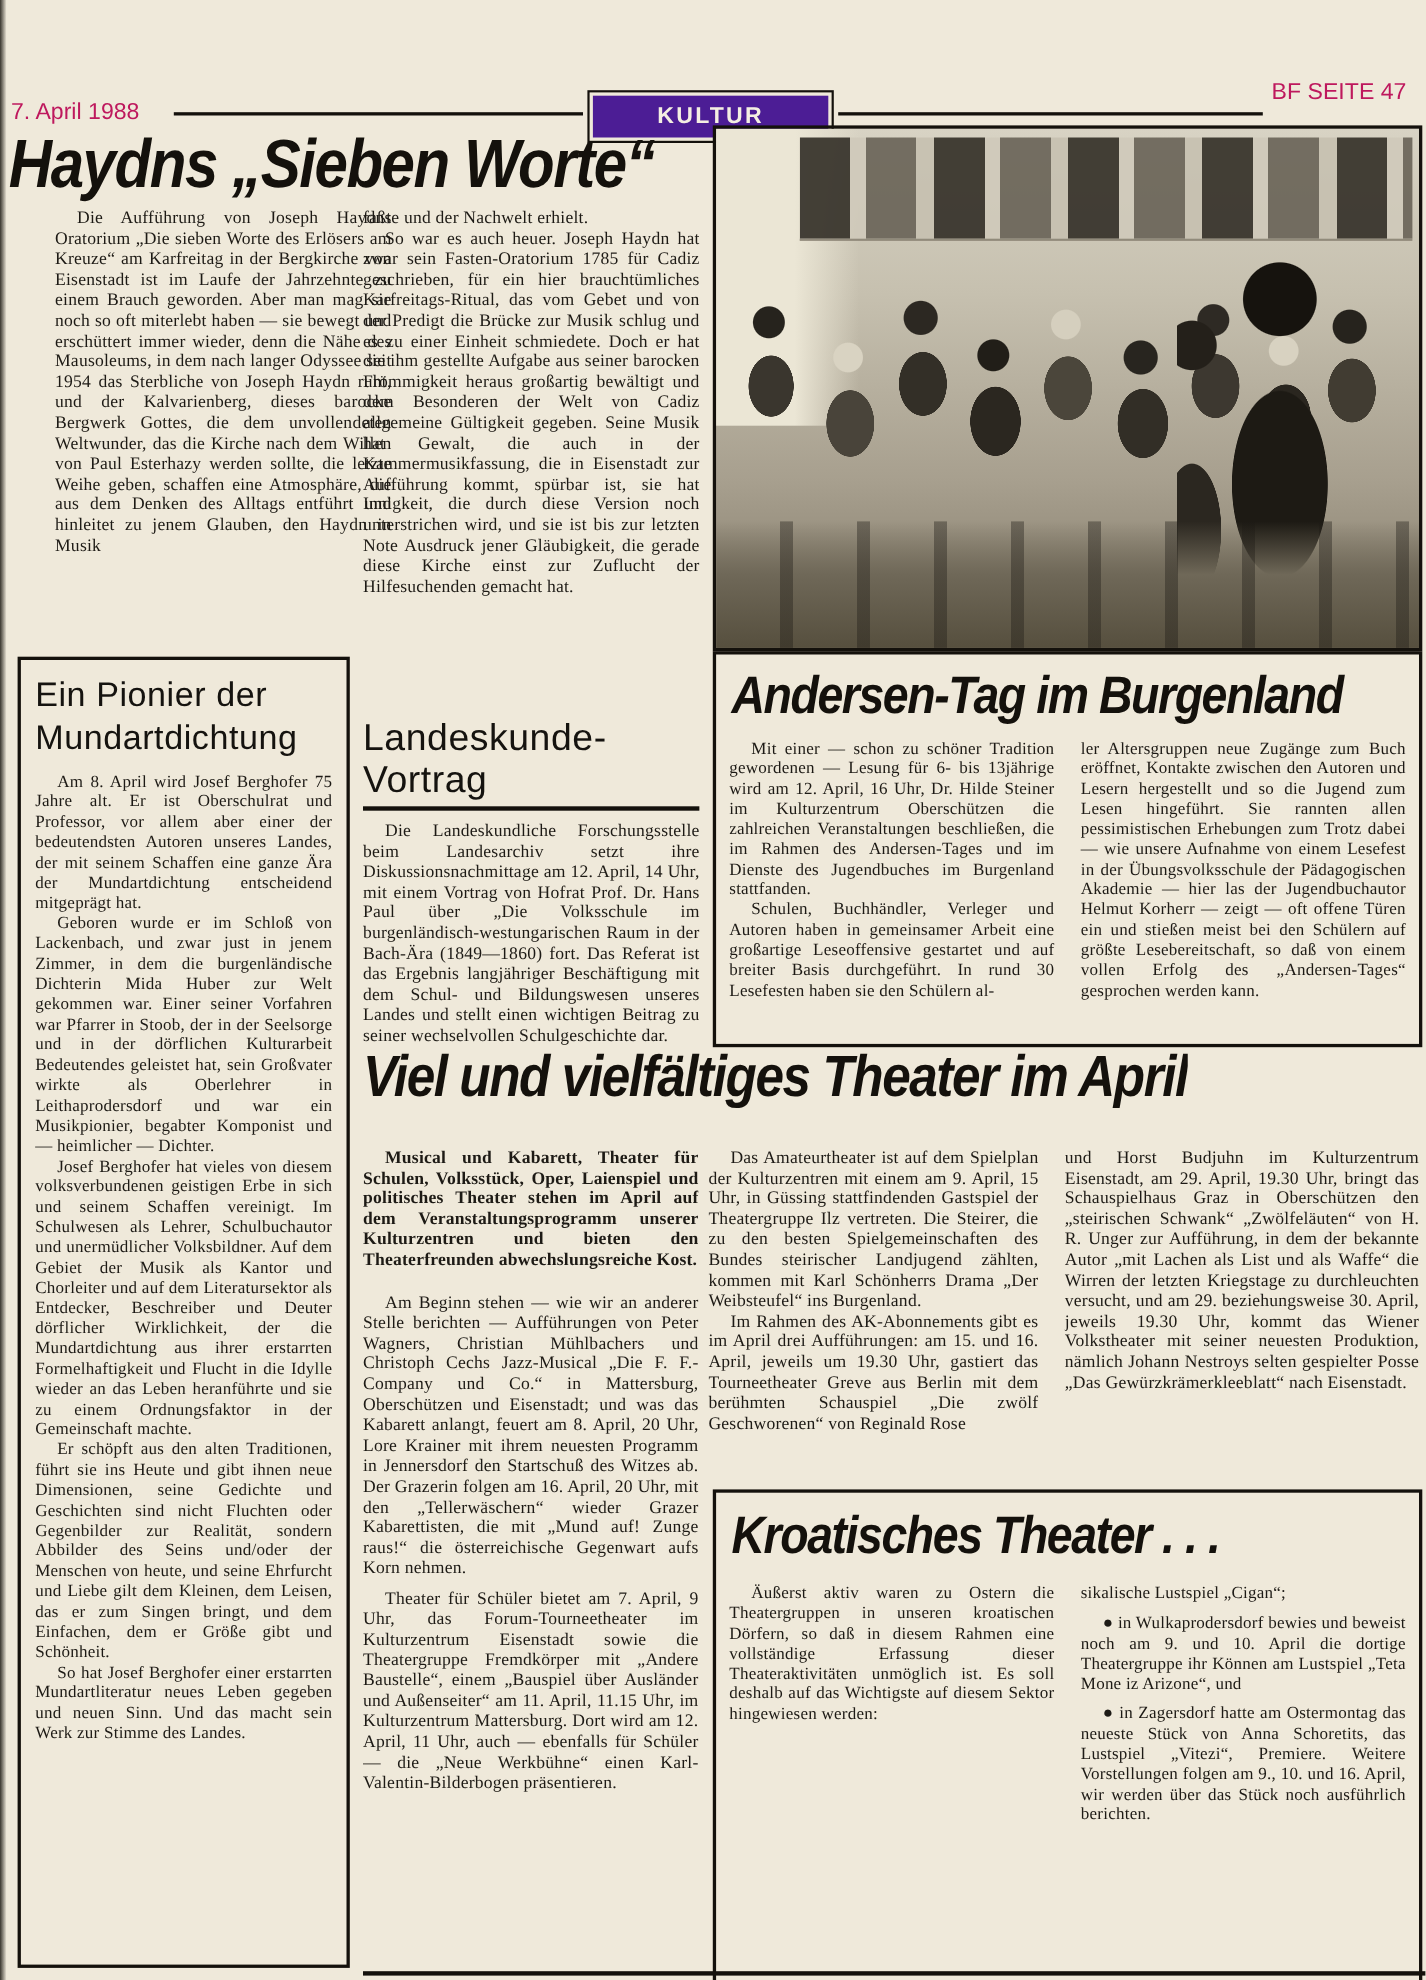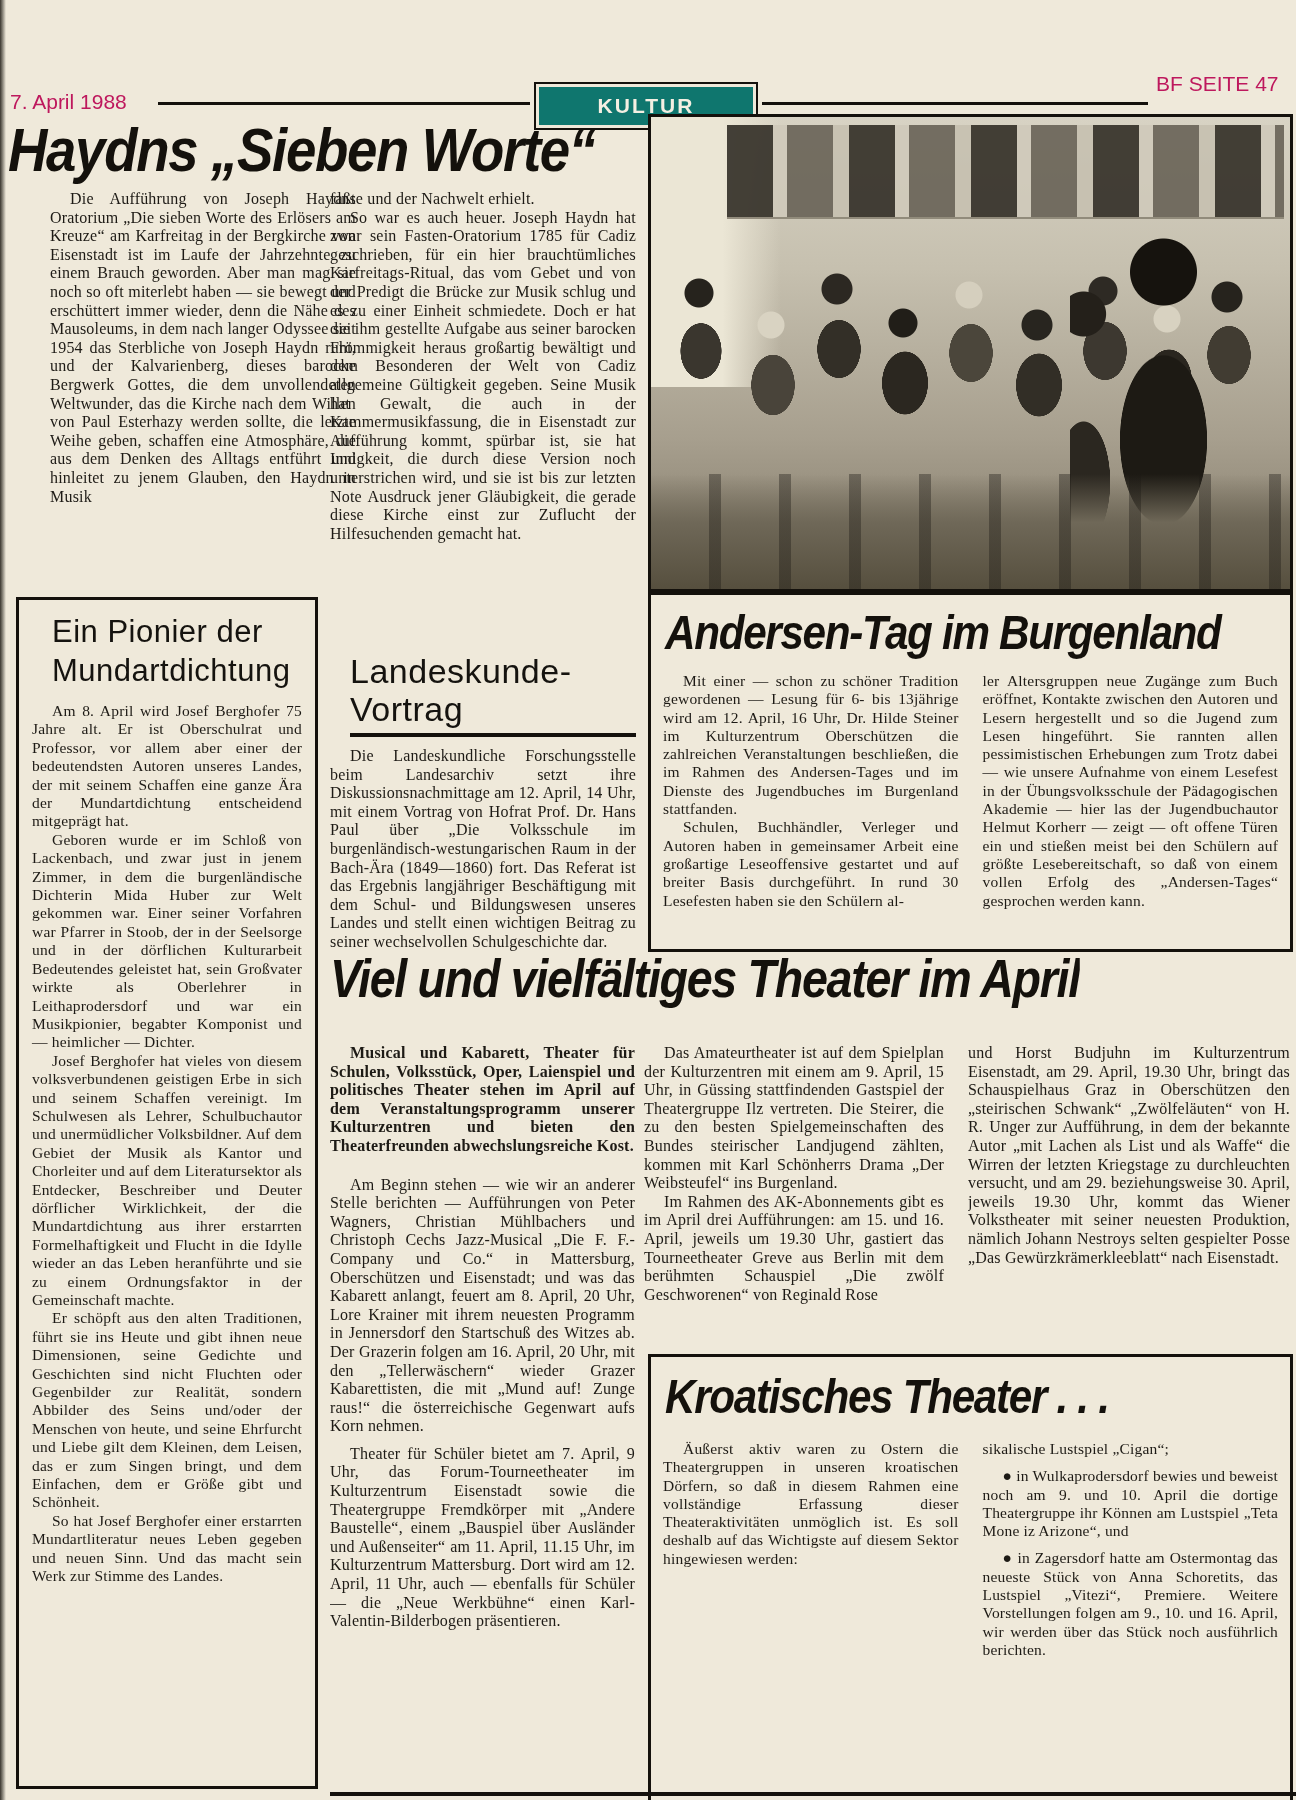--- a/index.html
+++ b/index.html
@@ -19,28 +19,27 @@
   .serif p.gap{margin-top:9px;}
   .lead-bold{font-weight:bold;}
   .headline{
     font-family:"Liberation Sans",sans-serif;font-weight:bold;font-style:italic;
     color:#14110c;white-space:nowrap;letter-spacing:-1.5px;
     transform:scaleX(.88);transform-origin:0 50%;
   }
   .sans-head{
     font-family:"Liberation Sans",sans-serif;font-weight:400;color:#15130f;
     letter-spacing:.5px;
-    margin-left:20px;
   }
   .rule{background:#14110c;}
   .frame{border:3px solid #14110c;box-sizing:border-box;background:transparent;}
   
   .hdr-text{font-family:"Liberation Sans",sans-serif;font-size:21px;color:#be185d;}
   .kultur-outer{border:2px solid #14110c;padding:3px;box-sizing:border-box;background:#efe9da;}
-  .kultur-inner{background:#0f766e;color:#f4efe2;height:100%;display:flex;align-items:center;justify-content:center;
+  .kultur-inner{background:#4c1d95;color:#f4efe2;height:100%;display:flex;align-items:center;justify-content:center;
     font-family:"Liberation Sans",sans-serif;font-weight:bold;font-size:21px;letter-spacing:2px;}
   
   .box-cols{display:flex;gap:24px;}
   .box-cols>div{flex:1;}
   .box-serif{font-size:15.5px;line-height:18.3px;}
   
   .photo{background:linear-gradient(180deg,#d8d3c4 0%,#c6c0af 32%,#a79f8e 68%,#7e7665 100%);}
   .ph-art{position:absolute;top:8px;left:76px;right:6px;height:92px;opacity:.92;
     background:repeating-linear-gradient(90deg,#36322a 0 46px,#d0cabb 46px 60px,#6b6559 60px 106px,#c7c1b1 106px 122px);
     border-bottom:2px solid #8d8677;}

